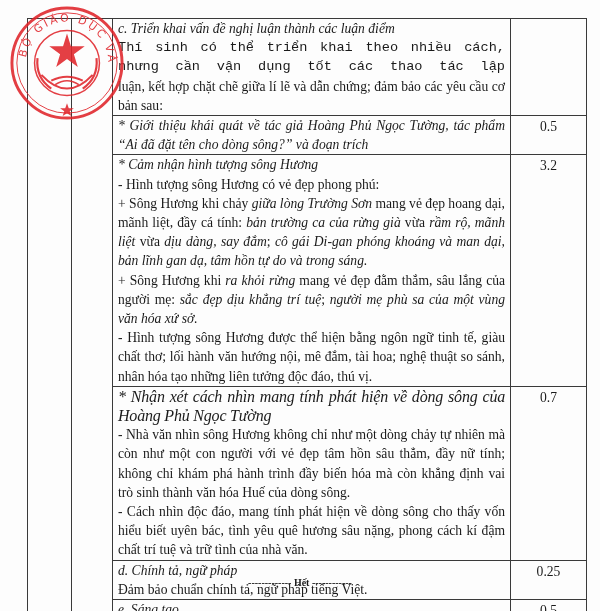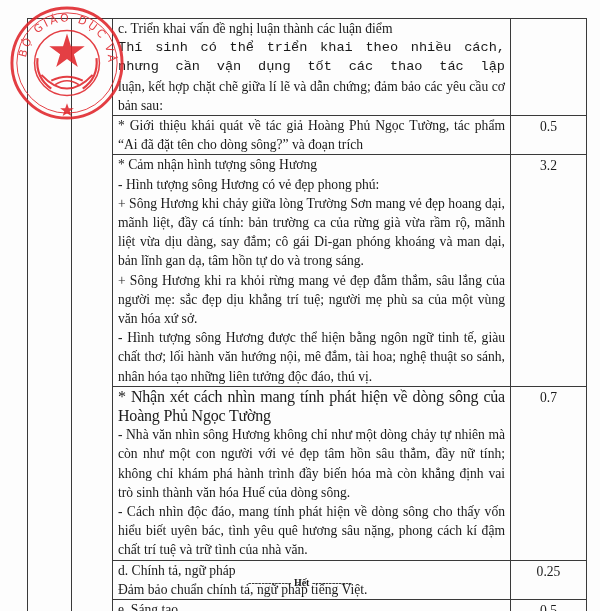--- a/index.html
+++ b/index.html
@@ -21,21 +21,21 @@
   }
   table.grade td {
     border: 1px solid #3a3a3a;
     vertical-align: top;
     padding: 0 5px 0 5px;
   }
   td.c1 { width: 43px; padding: 0 !important; }
   td.c2 { width: 40px; padding: 0 !important; }
   td.c3 { width: 387px; text-align: justify; }
   td.c4 { width: 65px; text-align: center; padding-top: 1px !important; }
-  .it { }
+  .it { font-style: italic; }
   .line { display: block; }
   .just { text-align: justify; text-align-last: justify; font-family: Liberation Mono, monospace; }
   .footer {
     position: absolute; left: 0; width: 600px; top: 577px;
     text-align: center; font-weight: bold; font-size: 10px;
   }
   .stamp {
     position: absolute; left: 8px; top: 4px; width: 118px; height: 118px;
     pointer-events: none;
   }

